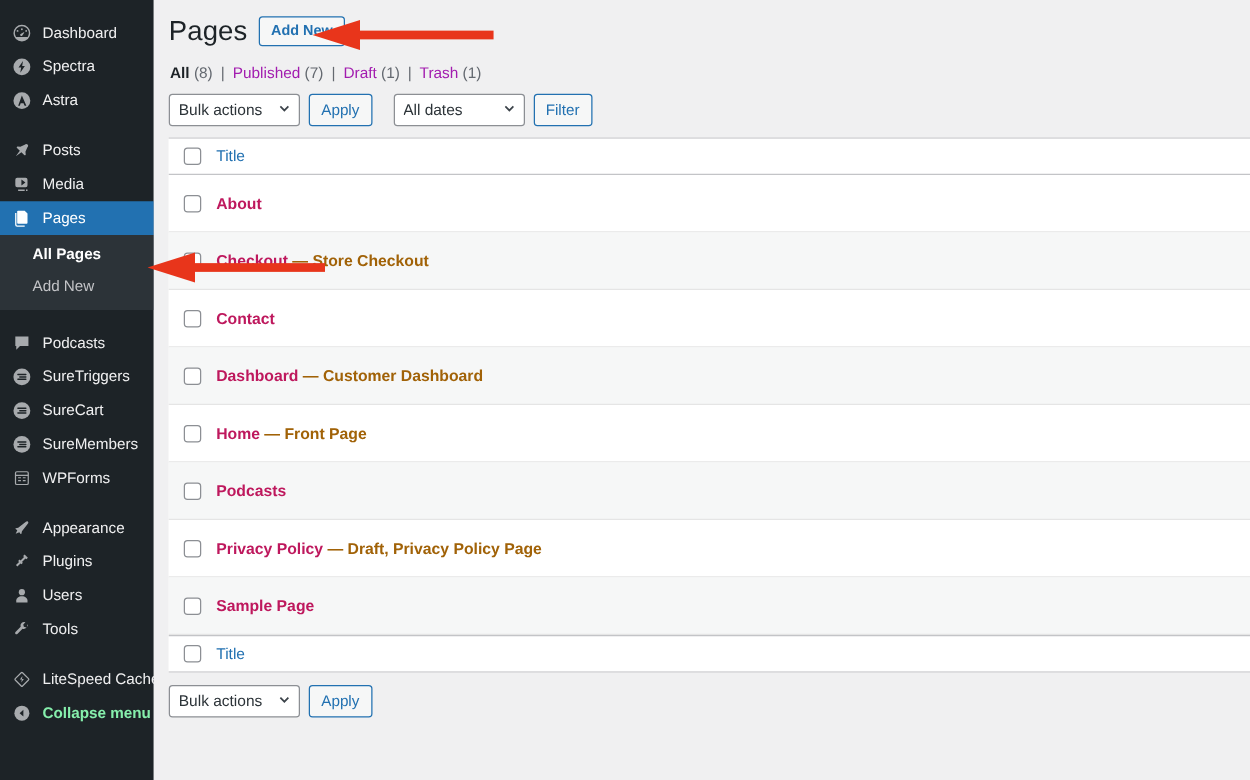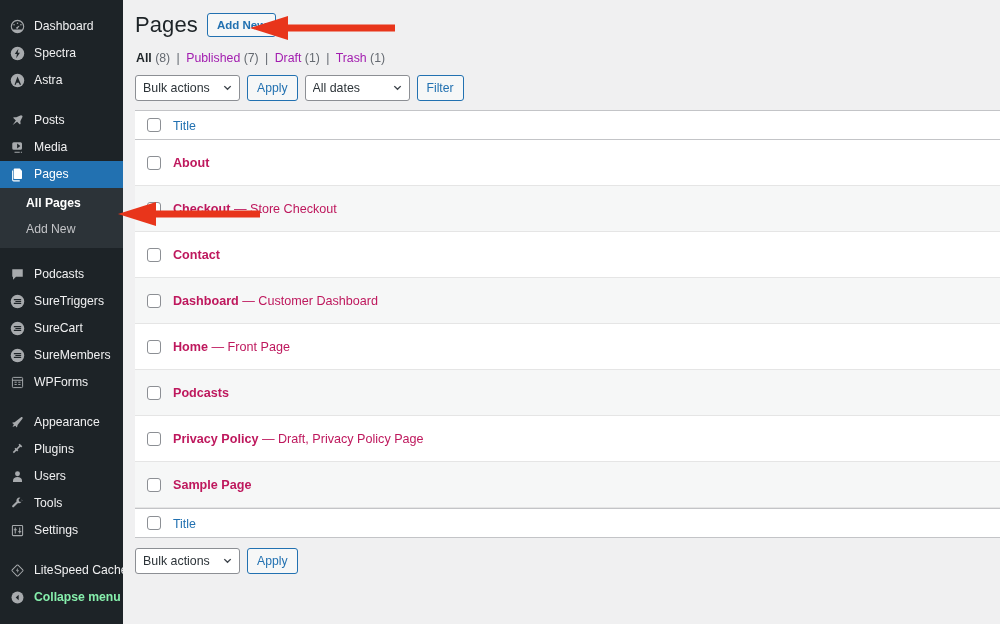--- a/index.html
+++ b/index.html
@@ -151,21 +151,21 @@
   .cb {
     width: 14px; height: 14px;
     border: 1px solid #8c8f94;
     border-radius: 3px;
     background: #fff;
     cursor: pointer;
     display: inline-block;
   }
   .title-cell { font-size: 12.6px; color: #1d2327; }
   .title-cell .ttl { color: #be185d; font-weight: bold; text-decoration: none; cursor: pointer; }
-  .title-cell .meta { color: #be185d; font-weight: normal; }
+  .title-cell .meta { color: #a16207; font-weight: bold; }
   .thead .col-title, .tfoot .col-title {
     font-size: 12.4px; color: #2271b1; font-weight: 400; cursor: pointer; text-decoration: none;
   }
 
   .bottom-nav { display: flex; align-items: center; gap: 7px; margin-top: 10px; padding-bottom: 14px; }
 
   
   .arrow { position: absolute; pointer-events: none; }
 </style>
 </head>
@@ -333,32 +333,20 @@
         </span>
         <span class="mi-label">Users</span>
       </div>
       <div class="menu-item">
         <span class="ic">
           <svg width="15" height="15" viewBox="0 0 20 20" fill="currentColor">
               <path d="M15.6 4.2a3.9 3.9 0 01-4.9 5.1l-5.5 5.5a1.4 1.4 0 11-2-2l5.5-5.5a3.9 3.9 0 015.1-4.9L11.5 4.7l.6 2.6 2.6.6 1.9-1.8z"></path>
             </svg>
         </span>
         <span class="mi-label">Tools</span>
-      </div>
-      <div class="menu-item">
-        <span class="ic">
-          <svg width="15" height="15" viewBox="0 0 20 20" fill="none" stroke="currentColor" stroke-width="1.4">
-              <rect x="3.2" y="3.2" width="13.6" height="13.6" rx="1.2"></rect>
-              <line x1="7" y1="6" x2="7" y2="14"></line>
-              <line x1="13" y1="6" x2="13" y2="14"></line>
-              <line x1="5" y1="9" x2="9" y2="9"></line>
-              <line x1="11" y1="11.5" x2="15" y2="11.5"></line>
-            </svg>
-        </span>
-        <span class="mi-label">Settings</span>
       </div>
     </div>
 
     <div class="menu-sep"></div>
 
     <div class="menu-group">
       <div class="menu-item">
         <span class="ic">
           <svg width="15" height="15" viewBox="0 0 20 20" fill="none" stroke="currentColor" stroke-width="1.3">
               <rect x="10" y="2.2" width="11" height="11" rx="1" transform="rotate(45 10 2.2)"></rect>
@@ -415,21 +403,21 @@
           <select class="wp-select" style="width:105px">
             <option>Bulk actions</option>
           </select>
           <span class="chev">
             <svg width="11" height="11" viewBox="0 0 12 12" fill="none" stroke="currentColor" stroke-width="1.5">
                 <path d="M2.5 4.5L6 8l3.5-3.5"></path>
               </svg>
           </span>
         </span>
         <button class="btn-secondary">Apply</button>
-        <span class="select-wrap" style="margin-left:0">
+        <span class="select-wrap" style="margin-left:10px">
           <select class="wp-select" style="width:105px">
             <option>All dates</option>
           </select>
           <span class="chev">
             <svg width="11" height="11" viewBox="0 0 12 12" fill="none" stroke="currentColor" stroke-width="1.5">
                 <path d="M2.5 4.5L6 8l3.5-3.5"></path>
               </svg>
           </span>
         </span>
         <button class="btn-secondary">Filter</button>

